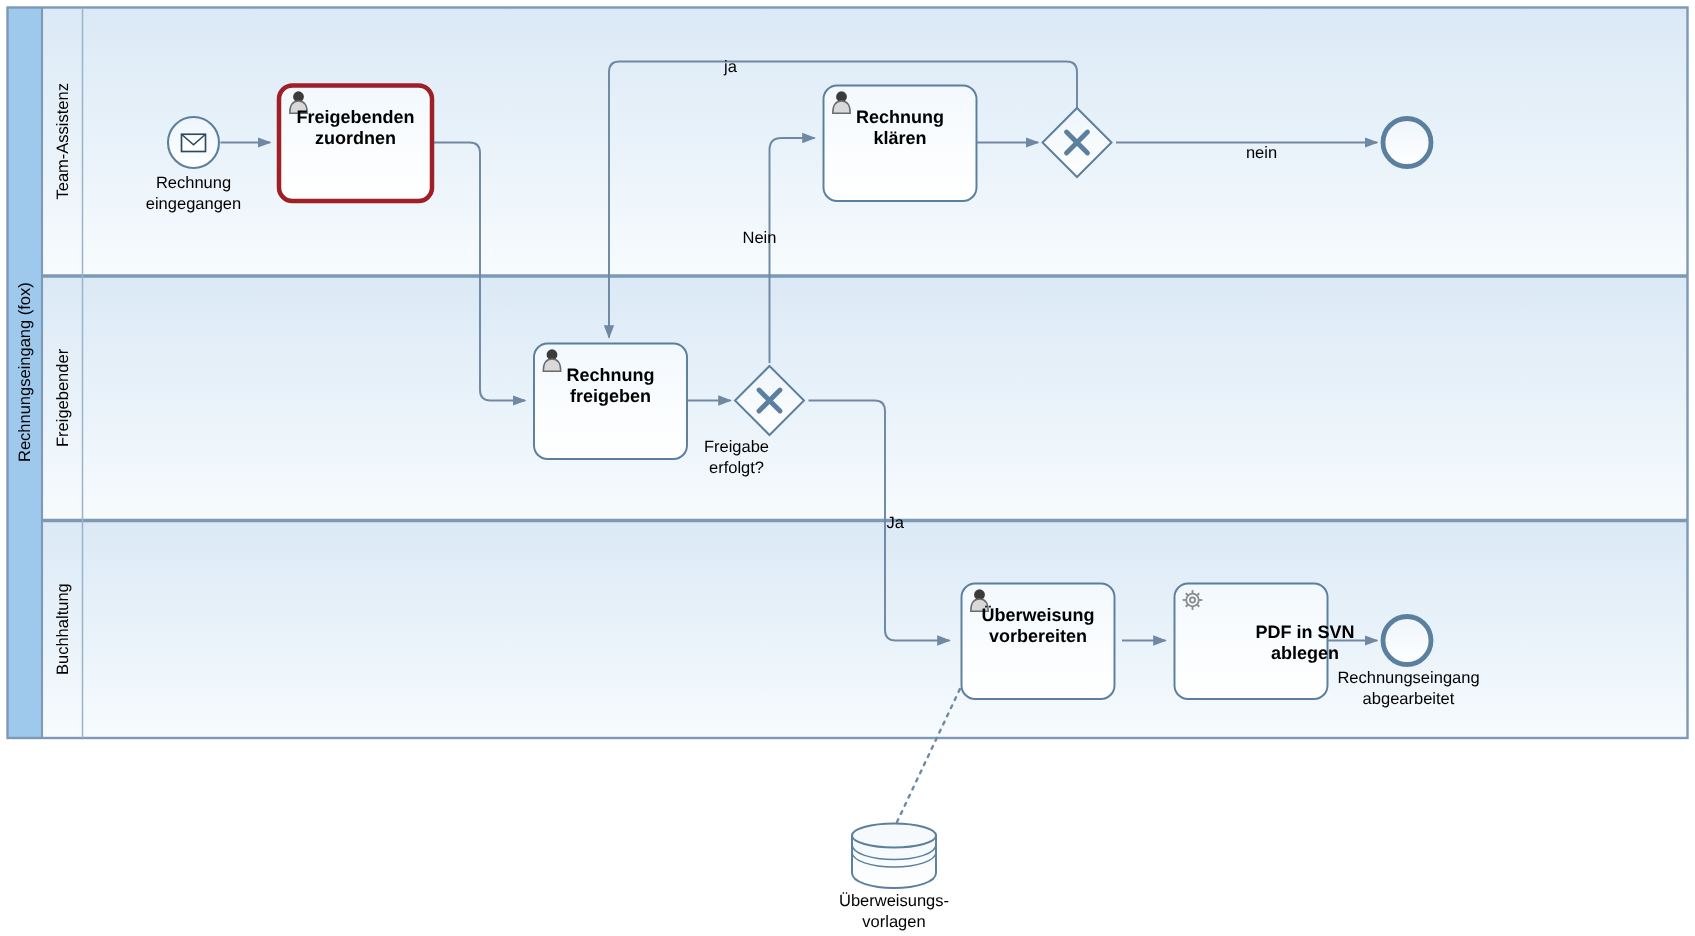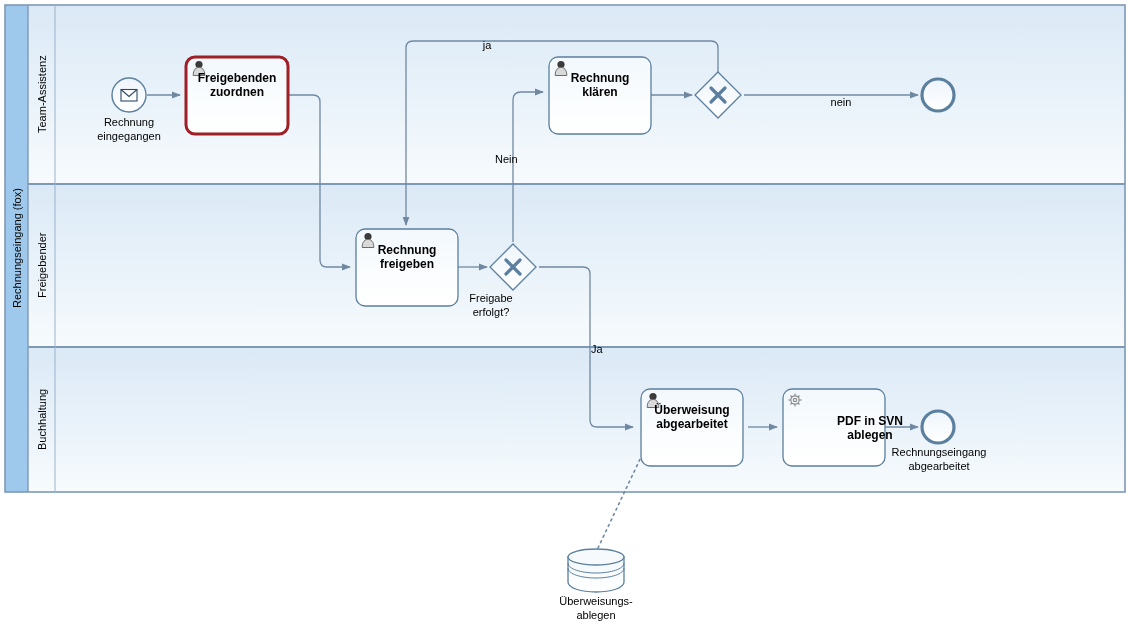--- a/index.html
+++ b/index.html
@@ -242,37 +242,37 @@
   <div class="lbl lbl-task" style="left:186px; top:71px; width:102px;text-align:center;">Freigebenden
 zuordnen</div>
 
   <div class="lbl lbl-task" style="left:549px; top:71px; width:102px;">Rechnung
 klären</div>
 
   <div class="lbl lbl-task" style="left:356px; top:243px; width:102px;">Rechnung
 freigeben</div>
 
   <div class="lbl lbl-task" style="left:641px; top:403px; width:102px;">Überweisung
-abgearbeitet</div>
+vorbereiten</div>
 
   <div class="lbl lbl-task" style="left:783px; top:414px; width:102px;margin-left:36px;">PDF in SVN
 ablegen</div>
 
   <div class="lbl lbl-event" style="left:69px; top:115px; width:120px;">Rechnung
 eingegangen</div>
 
 
   <div class="lbl lbl-event" style="left:436px; top:291px; width:110px;">Freigabe
 erfolgt?</div>
 
   <div class="lbl lbl-event" style="left:868px; top:445px; width:142px;">Rechnungseingang
 abgearbeitet</div>
 
   <div class="lbl lbl-event" style="left:526px; top:594px; width:140px;">Überweisungs-
-ablegen</div>
+vorlagen</div>
 
   <div class="lbl lbl-flow" style="left:462px; top:38px; width:50px;">ja</div>
 
   <div class="lbl lbl-flow" style="left:816px; top:95px; width:50px;">nein</div>
 
   <div class="lbl lbl-flow" style="left:495px; top:152px; width:50px; text-align:left;">Nein</div>
 
   <div class="lbl lbl-flow" style="left:591px; top:342px; width:40px; text-align:left;">Ja</div>
 
 </div>

